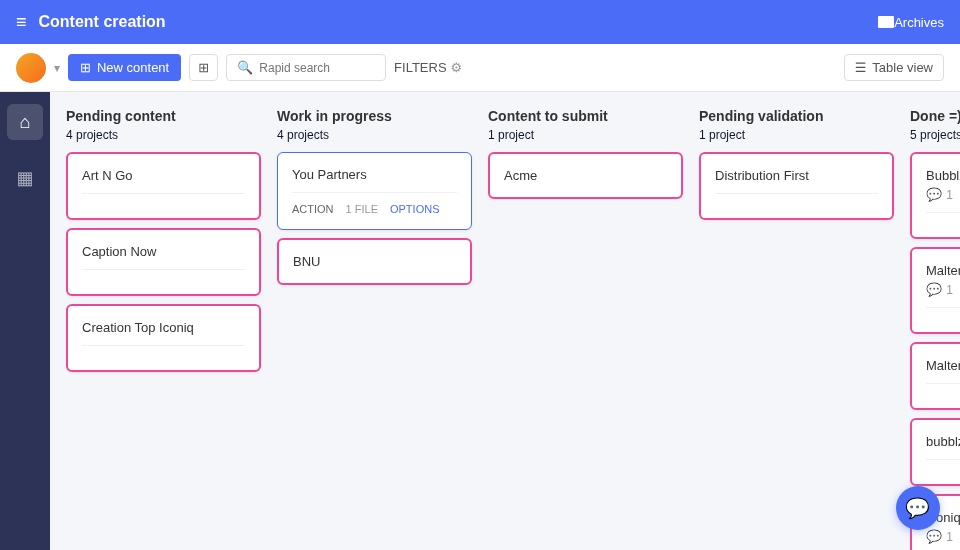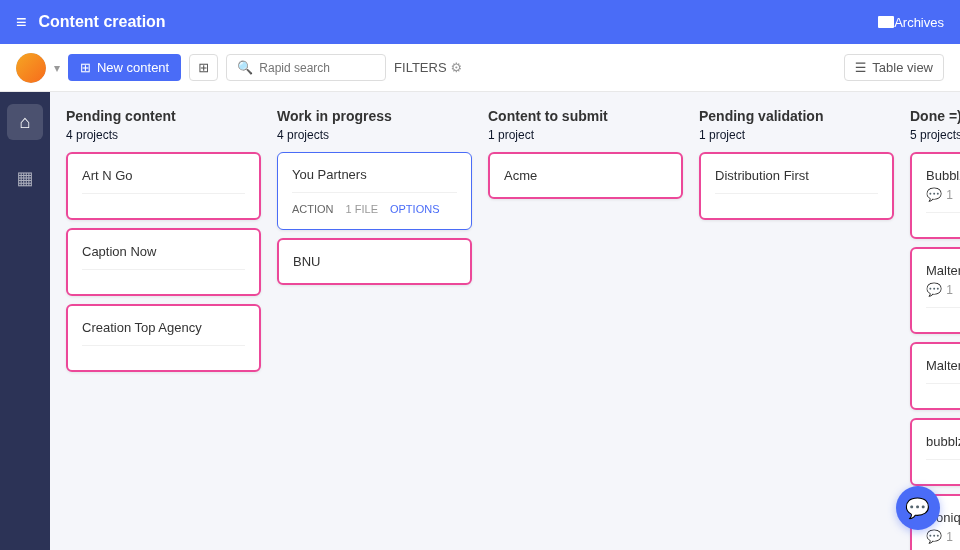--- a/index.html
+++ b/index.html
@@ -235,21 +235,21 @@
       </div>
       <div class="kanban-card">
         <div class="card-title">Art N Go</div>
         <div class="card-divider"></div>
       </div>
       <div class="kanban-card">
         <div class="card-title">Caption Now</div>
         <div class="card-divider"></div>
       </div>
       <div class="kanban-card">
-        <div class="card-title">Creation Top Agency</div>
+        <div class="card-title">Creation Top Iconiq</div>
         <div class="card-divider"></div>
       </div>
     </div>
 
     <div class="kanban-column">
       <div class="column-header">
         <div class="column-title">Work in progress</div>
         <div class="column-count">4 projects</div>
       </div>
       <div class="kanban-card highlighted">

